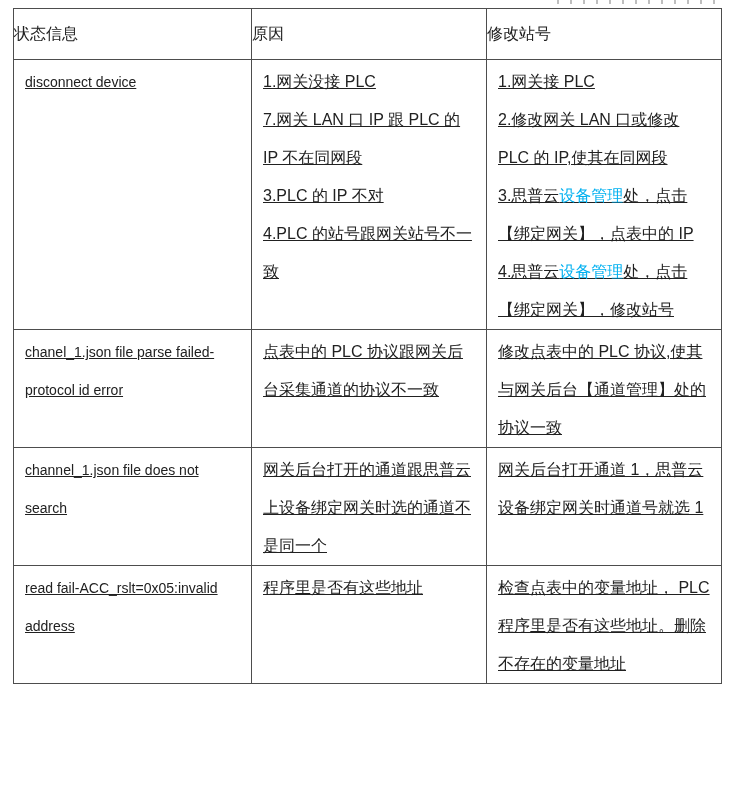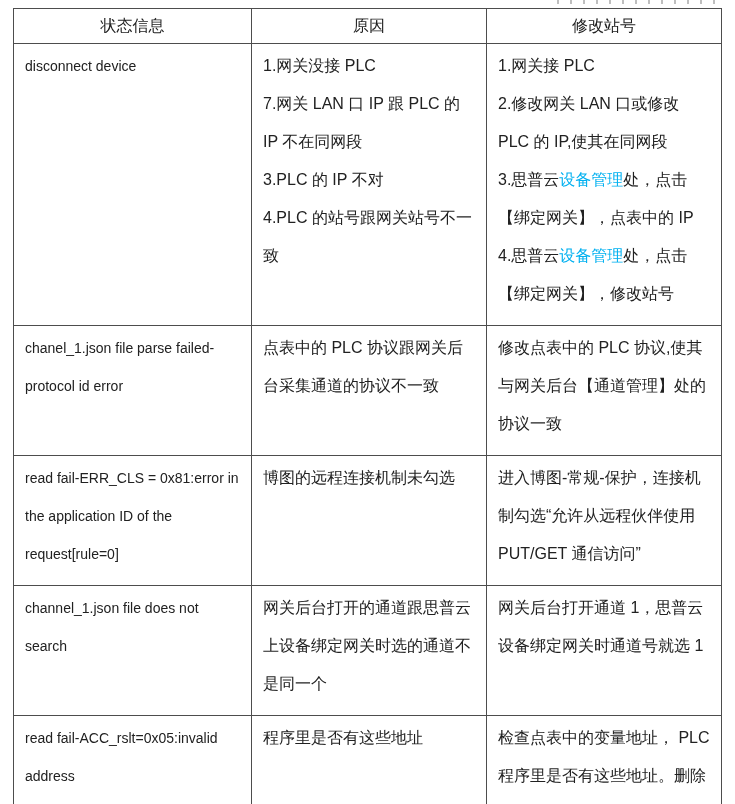--- a/index.html
+++ b/index.html
@@ -25,32 +25,33 @@
     position: absolute; left: 13px; top: 8px;
     width: 708px;
     border-collapse: collapse;
     table-layout: fixed;
   }
   .doc-table th, .doc-table td {
     border: 1px solid var(--border);
     background: #fff;
   }
   .doc-table th {
-    height: 35px;
+    height: 51px;
     font-size: 16px;
     font-weight: 400;
-    text-align: center;
+    text-align: left;
     vertical-align: middle;
     padding: 0;
   }
   .doc-table td {
     vertical-align: top;
-    padding: 3px 11px 12px 11px;
+    padding: 3px 11px 0 11px;
     font-size: 16px;
     line-height: 38px;
+    text-decoration: underline;
   }
   .doc-table td.c0 { font-size: 14px; }
   .doc-table td p { margin: 0; word-wrap: break-word; }
   .accent { color: var(--accent); }
 </style>
 </head>
 <body>
 
 <div class="page">
   <div class="clip-artifact"></div>
@@ -92,31 +93,20 @@
           </td>
           <td class="c1">
             <p><span>点表中的 PLC 协议跟网关后台采集通道的协议不一致</span></p>
           </td>
           <td class="c2">
             <p><span>修改点表中的 PLC 协议,使其与网关后台【通道管理】处的协议一致</span></p>
           </td>
         </tr>
         <tr>
           <td class="c0">
-            <p><span>read fail-ERR_CLS = 0x81:error in the application ID of the request[rule=0]</span></p>
-          </td>
-          <td class="c1">
-            <p><span>博图的远程连接机制未勾选</span></p>
-          </td>
-          <td class="c2">
-            <p><span>进入博图-常规-保护，连接机制勾选“允许从远程伙伴使用 PUT/GET 通信访问”</span></p>
-          </td>
-        </tr>
-        <tr>
-          <td class="c0">
             <p><span>channel_1.json file does not search</span></p>
           </td>
           <td class="c1">
             <p><span>网关后台打开的通道跟思普云上设备绑定网关时选的通道不是同一个</span></p>
           </td>
           <td class="c2">
             <p><span>网关后台打开通道 1，思普云设备绑定网关时通道号就选 1</span></p>
           </td>
         </tr>
         <tr>

